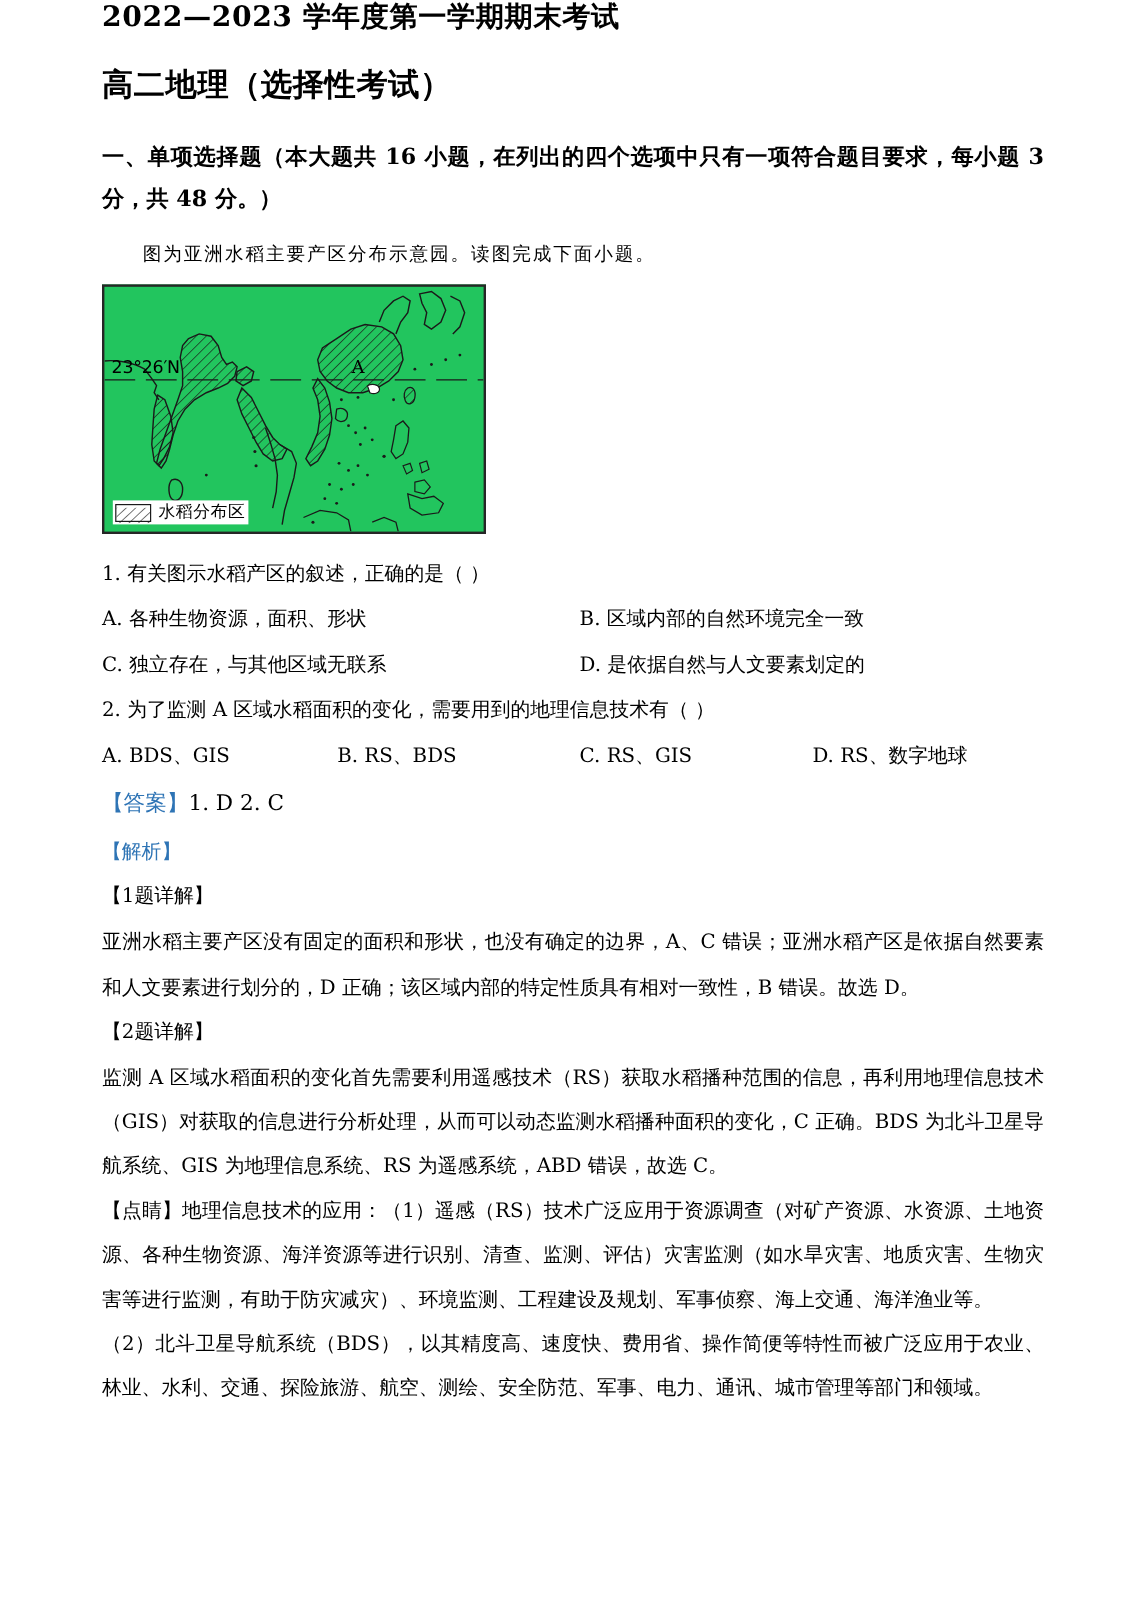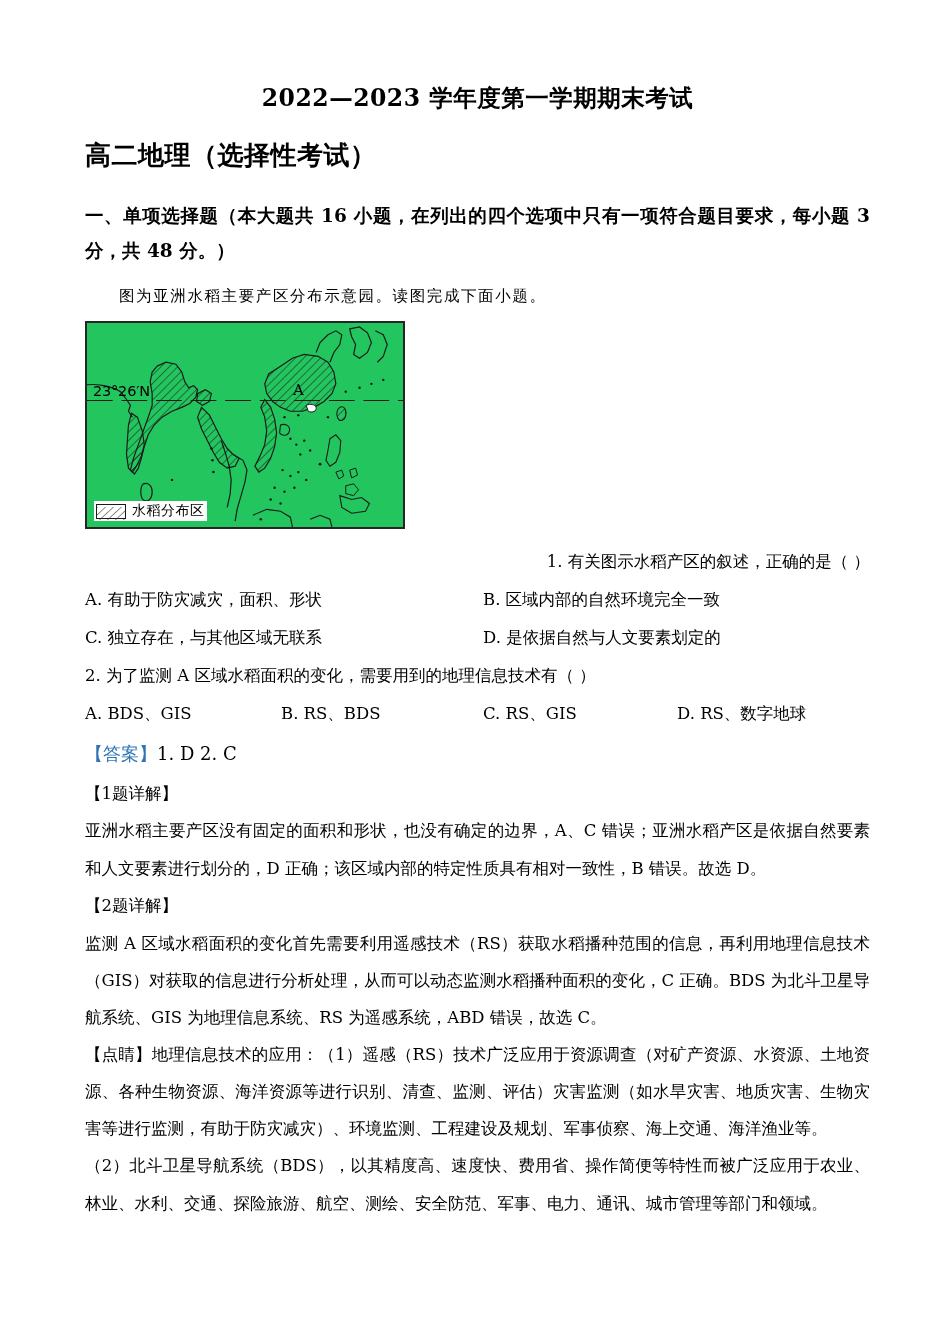--- a/index.html
+++ b/index.html
@@ -25,26 +25,25 @@
   }
   .content {
     position: absolute;
     left: 85px;
     top: 0;
     width: 785px;
   }
 
   
   .doc-title {
-    text-align: center;
+    text-align: left;
     font-weight: bold;
     font-size: 23.5px;
     letter-spacing: 0.5px;
     margin: 0;
-    padding-top: 84px;
     line-height: 1.2;
     white-space: nowrap;
   }
   .doc-subtitle {
     font-weight: bold;
     font-size: 26px;
     letter-spacing: 0.5px;
     margin: 0;
     padding-top: 28px;
     line-height: 1.2;
@@ -288,42 +287,43 @@
           <div class="legend-swatch">
             <svg width="100%" height="100%" viewBox="0 0 30 15" preserveAspectRatio="none">
               <rect width="30" height="15" fill="url(#hatch)"></rect>
             </svg>
           </div>
           <span class="legend-text">水稻分布区</span>
         </div>
       </div>
     </div>
 
-    <p class="q-line" style="padding-top:14px;text-align:right;">1. 有关图示水稻产区的叙述，正确的是（     ）</p>
+    <p class="q-line" style="padding-top:14px;">1. 有关图示水稻产区的叙述，正确的是（     ）</p>
     <div class="opt-row">
-      <span class="col-a">A. 有助于防灾减灾，面积、形状</span>
+      <span class="col-a">A. 各种生物资源，面积、形状</span>
       <span class="col-b">B. 区域内部的自然环境完全一致</span>
     </div>
     <div class="opt-row">
       <span class="col-a">C. 独立存在，与其他区域无联系</span>
       <span class="col-b">D. 是依据自然与人文要素划定的</span>
     </div>
 
     <p class="q-line">2. 为了监测 A 区域水稻面积的变化，需要用到的地理信息技术有（     ）</p>
     <div class="opt-row4">
       <span class="c1">A. BDS、GIS</span>
       <span class="c2">B. RS、BDS</span>
       <span class="c3">C. RS、GIS</span>
       <span class="c4">D. RS、数字地球</span>
     </div>
 
     <p class="ans-line">
       <span class="blue">【答案】</span><span>1. D   2. C</span>
     </p>
 
+    <p class="label-head blue">【解析】</p>
 
     <p class="label-head">【1题详解】</p>
     <p class="para">亚洲水稻主要产区没有固定的面积和形状，也没有确定的边界，A、C 错误；亚洲水稻产区是依据自然要素和人文要素进行划分的，D 正确；该区域内部的特定性质具有相对一致性，B 错误。故选 D。</p>
 
     <p class="label-head">【2题详解】</p>
     <p class="para">监测 A 区域水稻面积的变化首先需要利用遥感技术（RS）获取水稻播种范围的信息，再利用地理信息技术（GIS）对获取的信息进行分析处理，从而可以动态监测水稻播种面积的变化，C 正确。BDS 为北斗卫星导航系统、GIS 为地理信息系统、RS 为遥感系统，ABD 错误，故选 C。</p>
 
     <p class="para"><span>【点睛】</span><span>地理信息技术的应用：（1）遥感（RS）技术广泛应用于资源调查（对矿产资源、水资源、土地资源、各种生物资源、海洋资源等进行识别、清查、监测、评估）灾害监测（如水旱灾害、地质灾害、生物灾害等进行监测，有助于防灾减灾）、环境监测、工程建设及规划、军事侦察、海上交通、海洋渔业等。</span></p>
     <p class="para">（2）北斗卫星导航系统（BDS），以其精度高、速度快、费用省、操作简便等特性而被广泛应用于农业、林业、水利、交通、探险旅游、航空、测绘、安全防范、军事、电力、通讯、城市管理等部门和领域。</p>
 

